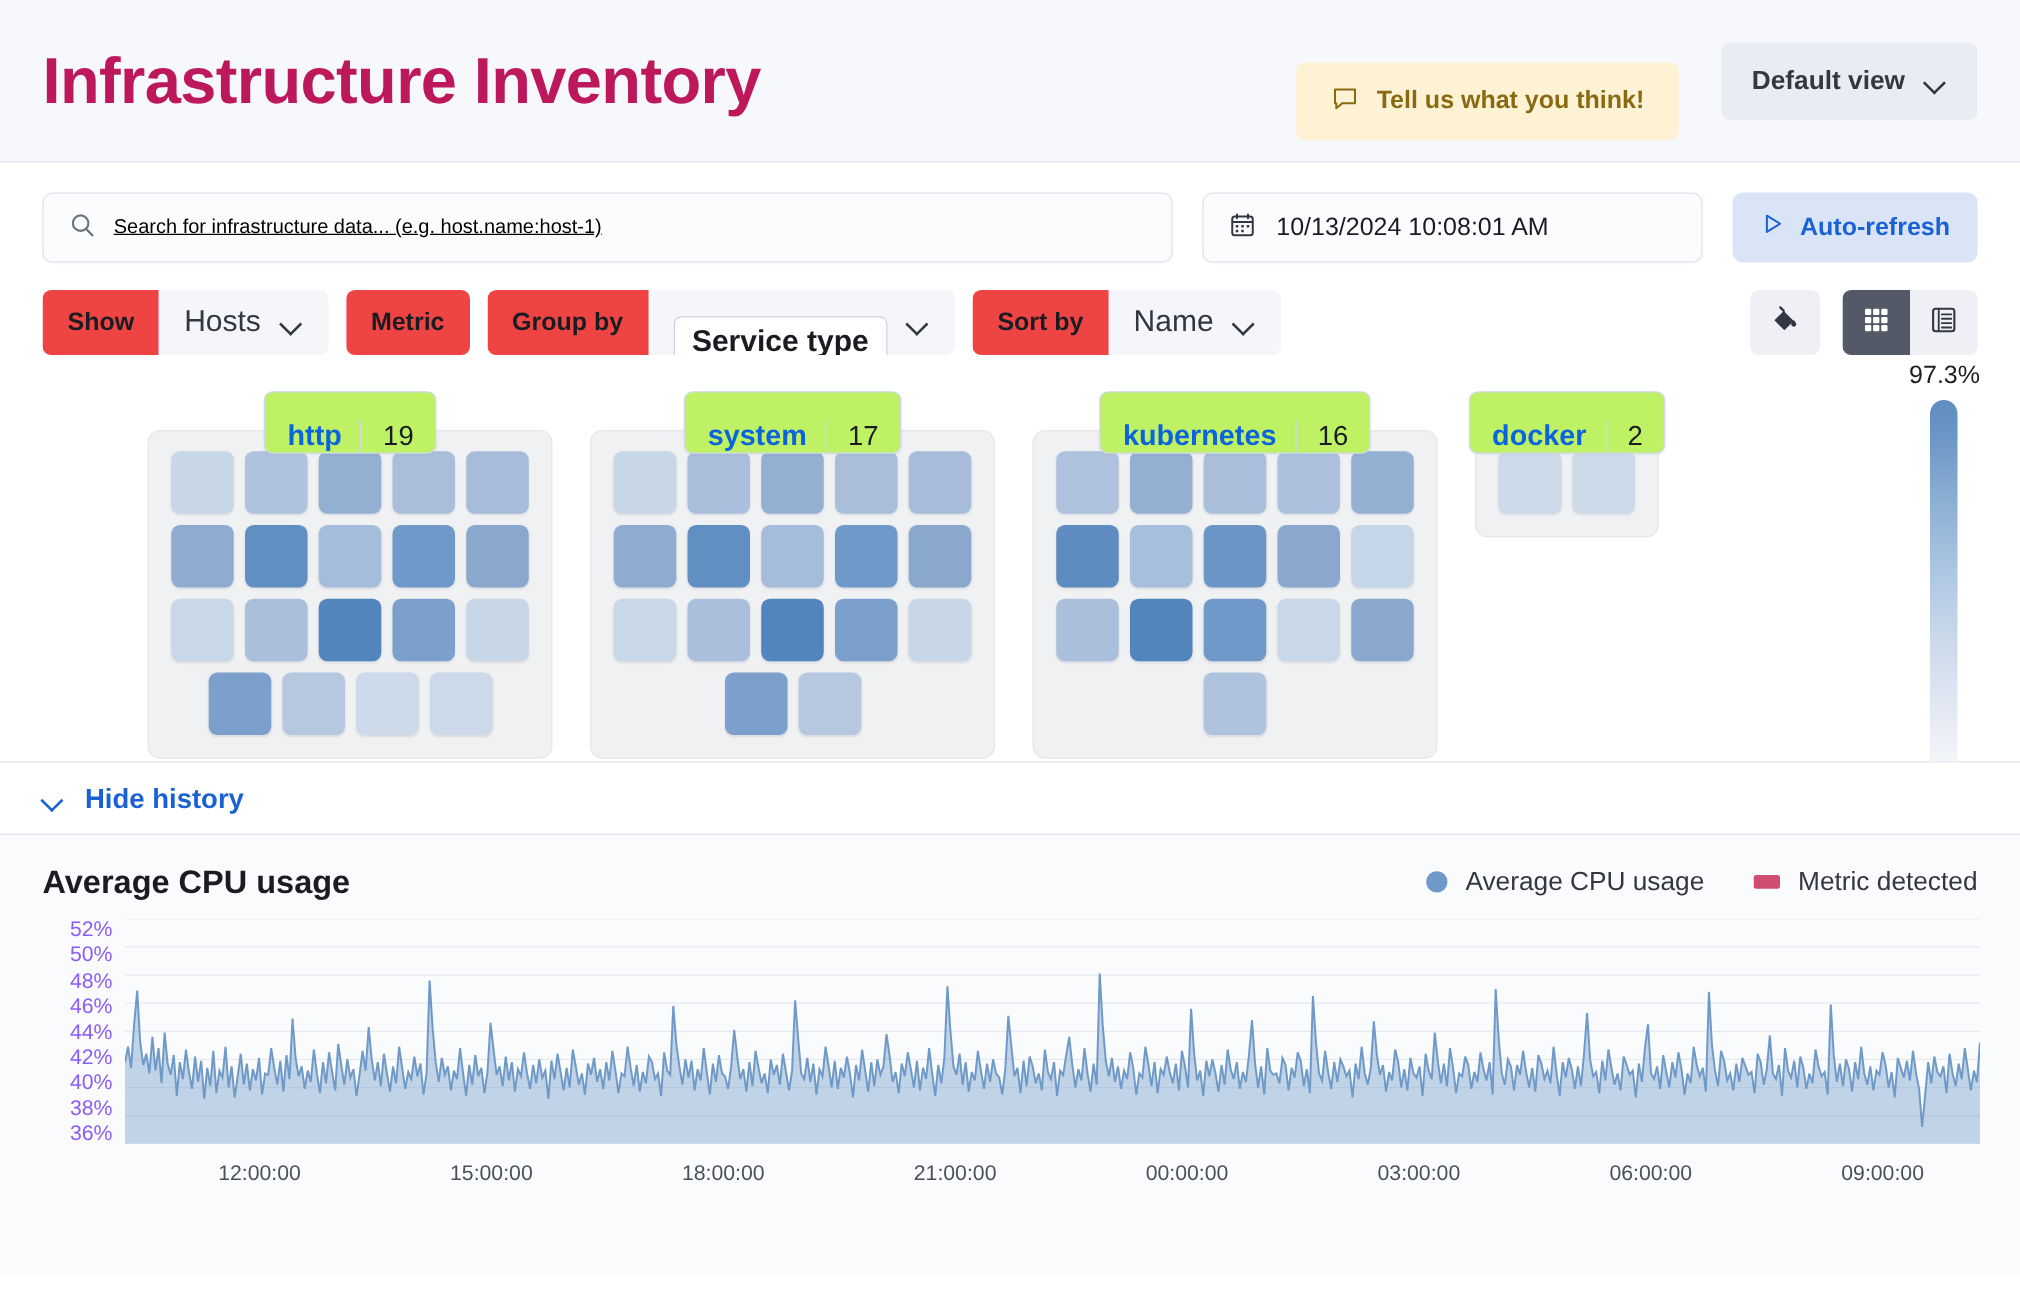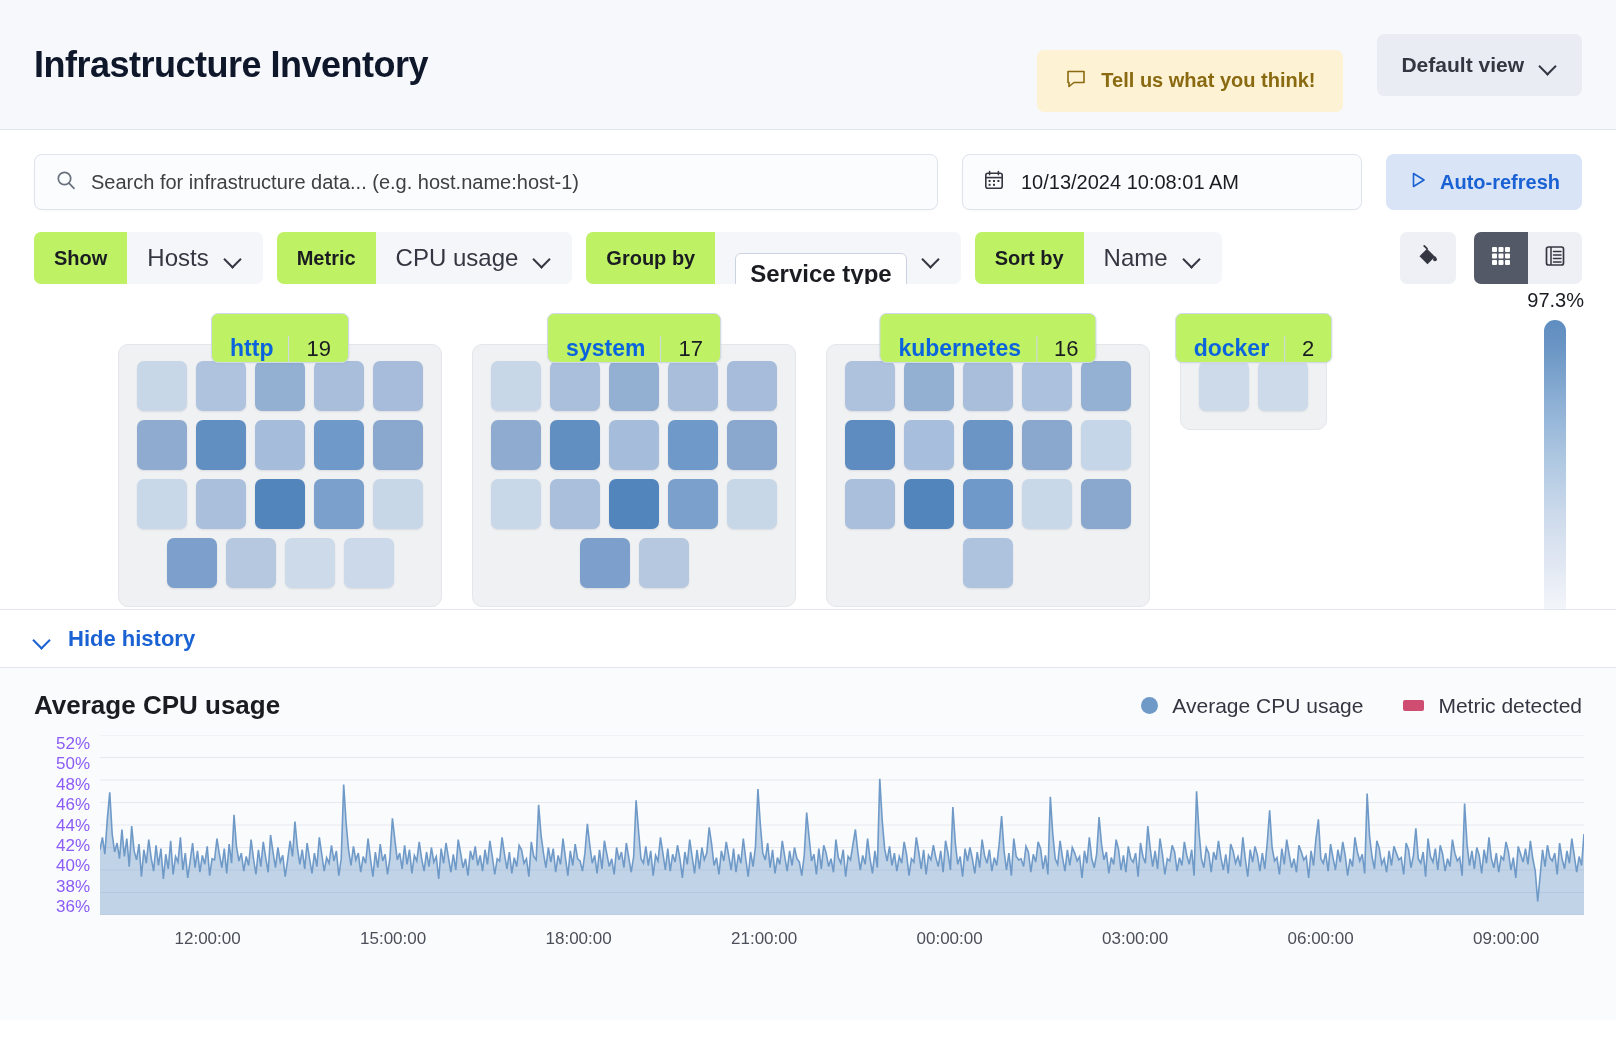--- a/index.html
+++ b/index.html
@@ -16,24 +16,24 @@
   .header {
     height: 130px;
     background: #f7f8fc;
     border-bottom: 1px solid #e3e6ef;
     display: flex;
     align-items: center;
     padding: 0 34px;
     position: relative;
   }
   .page-title {
-    font-size: 36px;
+    font-size: 52px;
     font-weight: 700;
     letter-spacing: -0.5px;
-    color: #0f172a;
+    color: #be185d;
     line-height: 1;
   }
   .header-right {
     margin-left: auto;
     display: flex;
     align-items: center;
     gap: 34px;
   }
   .feedback-btn {
     background: #fdf2d4;
@@ -83,21 +83,21 @@
     height: 56px;
     background: #fbfcfe;
     border: 1px solid #dfe3ed;
     border-radius: 8px;
     display: flex;
     align-items: center;
     padding: 0 20px;
     gap: 14px;
     box-shadow: 0 1px 2px rgba(0,0,0,0.03);
   }
-  .search-placeholder { color: #404040; font-size: 20px; }
+  .search-placeholder { color: #000000; font-size: 16px; text-decoration: underline; }
   .date-box {
     width: 400px;
     height: 56px;
     background: #fbfcfe;
     border: 1px solid #dfe3ed;
     border-radius: 8px;
     display: flex;
     align-items: center;
     padding: 0 20px;
     gap: 16px;
@@ -127,21 +127,21 @@
     gap: 0;
   }
   .filter-group {
     display: flex;
     align-items: center;
     border-radius: 7px;
     overflow: hidden;
     margin-right: 14px;
   }
   .filter-label {
-    background: #bef264;
+    background: #ef4444;
     font-size: 20px;
     font-weight: 700;
     color: #1a1c21;
     padding: 0 20px;
     height: 52px;
     display: flex;
     align-items: center;
   }
   .filter-value {
     background: #f4f6fa;
@@ -373,24 +373,20 @@
       <div class="filter-group">
         <div class="filter-label">Show</div>
         <div class="filter-value">
           <span class="vtxt">Hosts</span>
           <span class="chev"></span>
         </div>
       </div>
 
       <div class="filter-group">
         <div class="filter-label">Metric</div>
-        <div class="filter-value">
-          <span class="vtxt">CPU usage</span>
-          <span class="chev"></span>
-        </div>
       </div>
 
       <div class="filter-group">
         <div class="filter-label">Group by</div>
         <div class="filter-value boxed">
           <span class="vtxt">Service type</span>
           <span class="chev"></span>
         </div>
       </div>
 

